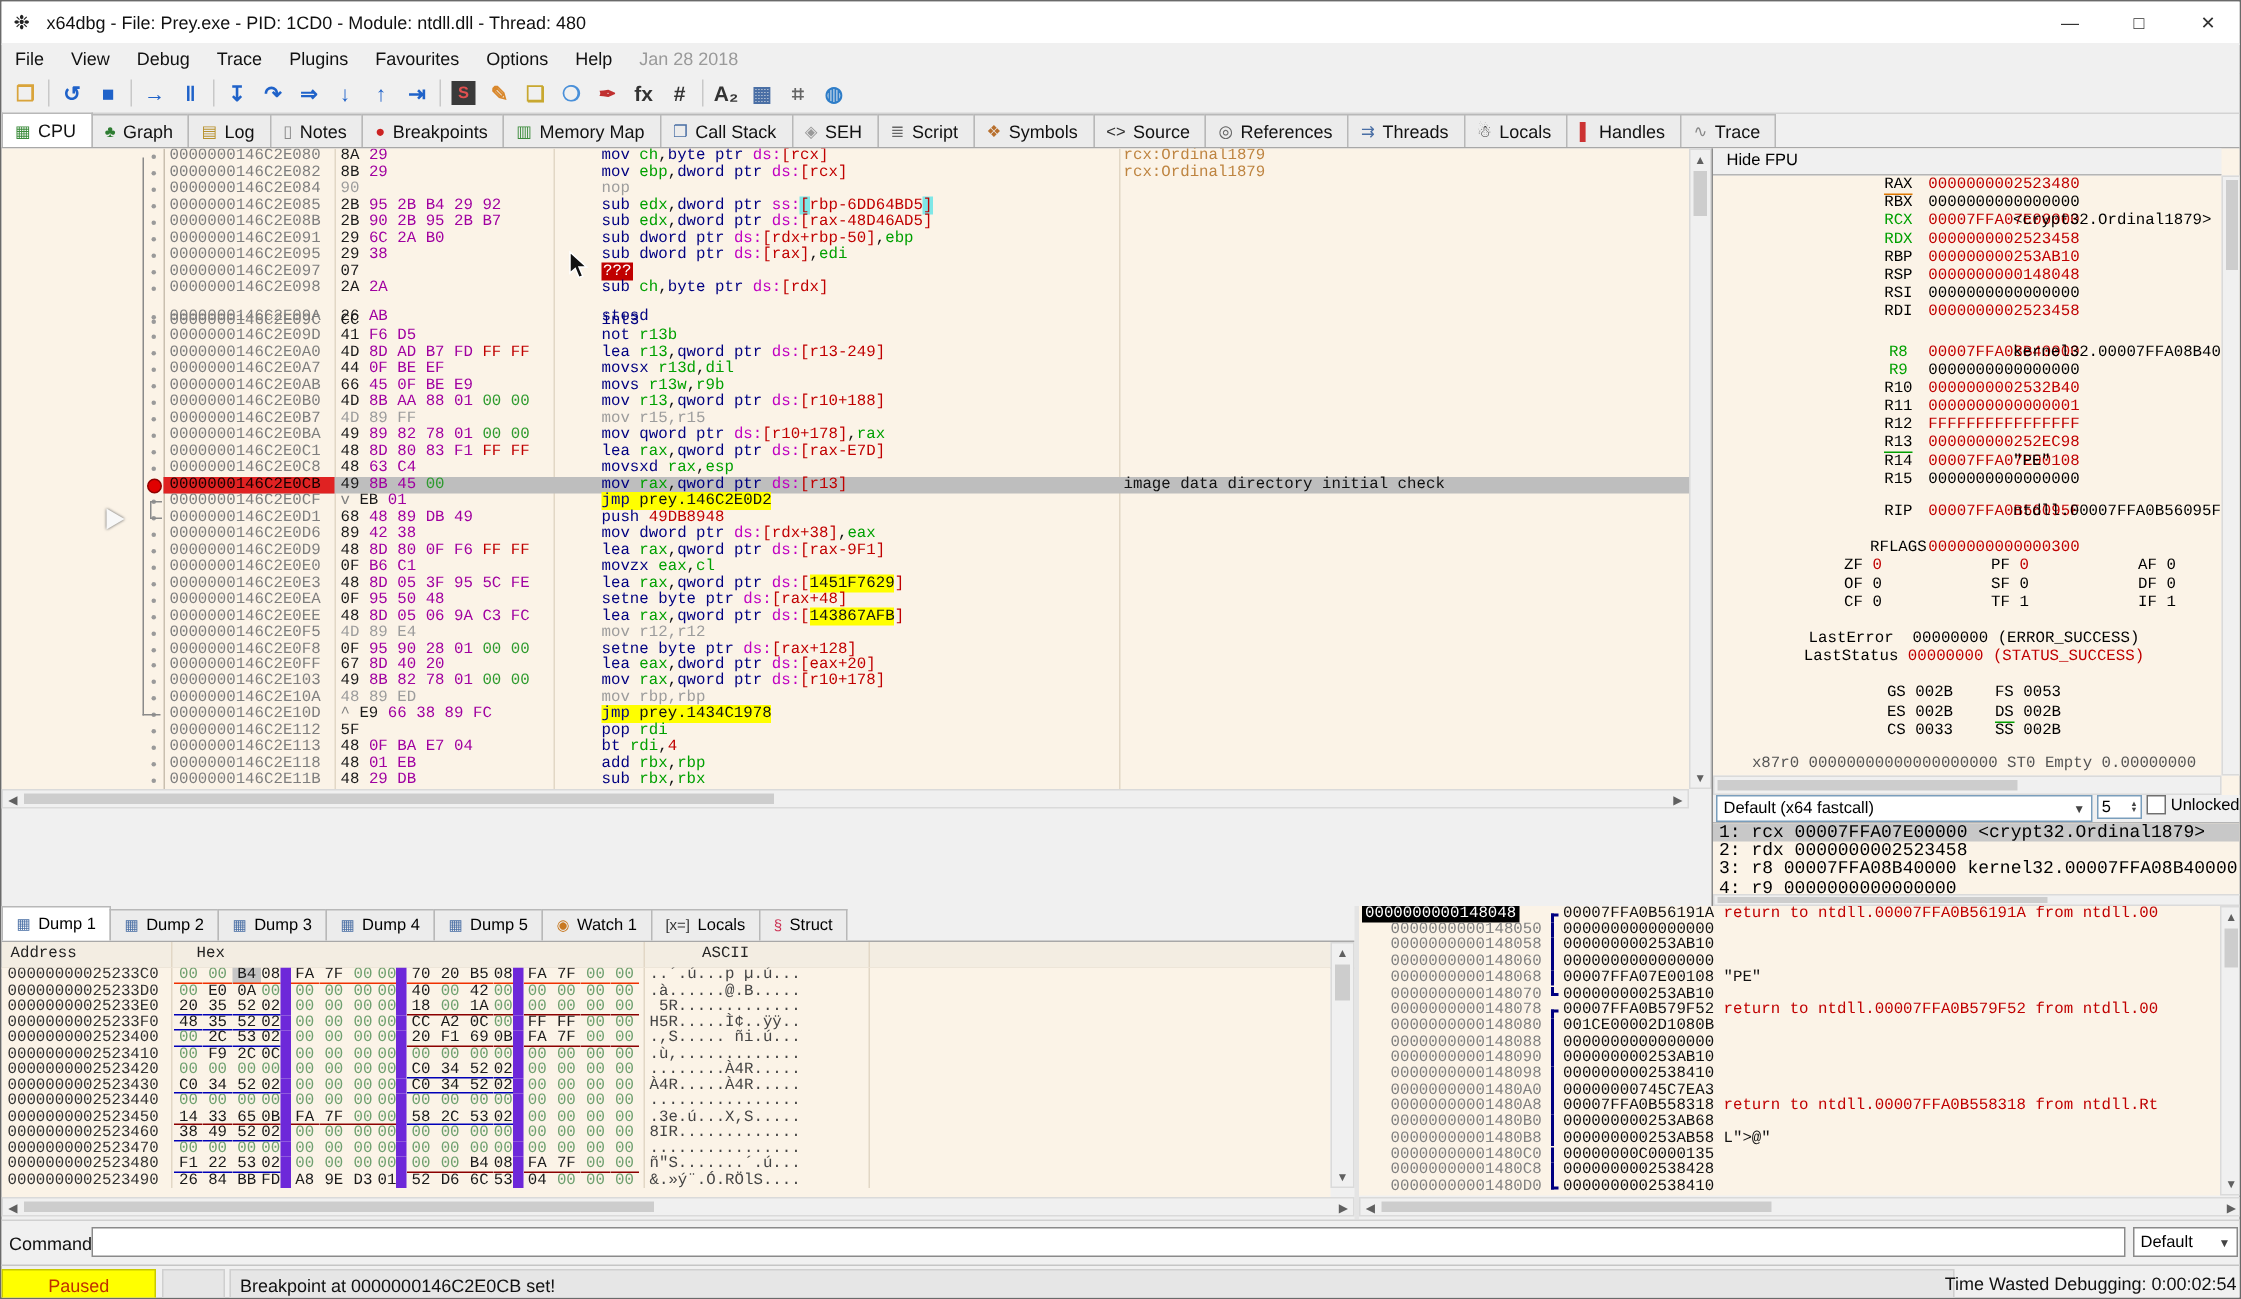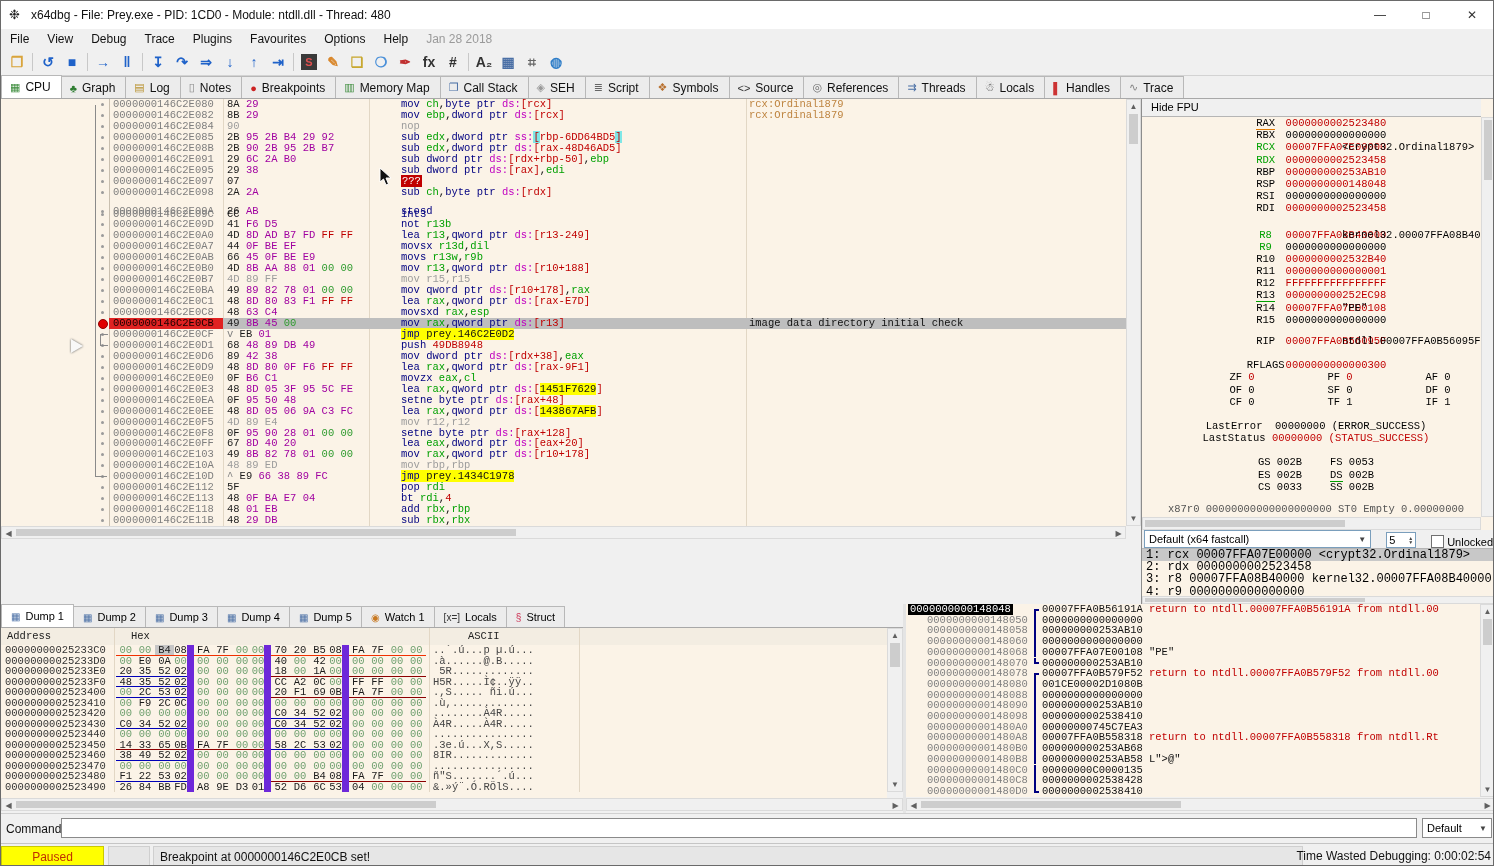--- a/index.html
+++ b/index.html
@@ -66,21 +66,21 @@
   .rline{position:relative;height:12.2px;line-height:12.2px;padding-left:9px;text-align:center;}
   .rname{display:inline-block;min-width:40px;}
   .rn-green{color:#00A000;}
   .rv-red{color:#C00000;}
   .rcomment{position:absolute;left:200px;white-space:pre;}
   .ul-o{border-bottom:1px solid #E07800;} .ul-g{border-bottom:1px solid #00A000;}
   .fcell{display:inline-block;width:50px;margin-left:48px;}
   .f2cell{display:inline-block;width:72px;}
   #regvscroll{left:1480px;top:116px;width:14px;height:400px;}
   #reghscroll{left:1141px;top:516px;width:339px;height:13px;}
-  #comborow{left:1141px;top:529px;width:353px;height:18px;background:#F0F0F0;display:flex;align-items:flex-end;gap:15px;padding:0 2px;box-sizing:border-box;}
+  #comborow{left:1141px;top:529px;width:353px;height:18px;background:#F0F0F0;display:flex;align-items:flex-start;gap:3px;padding:0 2px;box-sizing:border-box;}
   #callconv-combo{flex:1;height:16px;background:#fff;border:1px solid #7a9ebc;font-size:11px;padding:0 4px;display:flex;align-items:center;justify-content:space-between;}
   #spinner{width:30px;height:16px;background:#fff;border:1px solid #7a9ebc;font-size:11px;display:flex;align-items:center;justify-content:space-between;padding:0 2px;box-sizing:border-box;}
   .spin-arrows{display:flex;flex-direction:column;font-size:5px;color:#444;line-height:4px;}
   #unlock{display:flex;align-items:center;gap:3px;font-size:11px;}
   #unlock .box{width:11px;height:11px;border:1px solid #707070;background:#fff;}
   #argspanel{left:1141px;top:547px;width:353px;height:48px;background:#FBF3E7;font-family:"Liberation Mono","DejaVu Sans Mono",monospace;font-size:12px;overflow:hidden;border-top:1px solid #b5b5b5;}
   .argrow{height:12.2px;line-height:12.2px;padding-left:4px;white-space:pre;}
   .argrow.sel{background:#C8C8C8;}
   #argshscroll{left:1141px;top:595px;width:353px;height:8px;}
   

